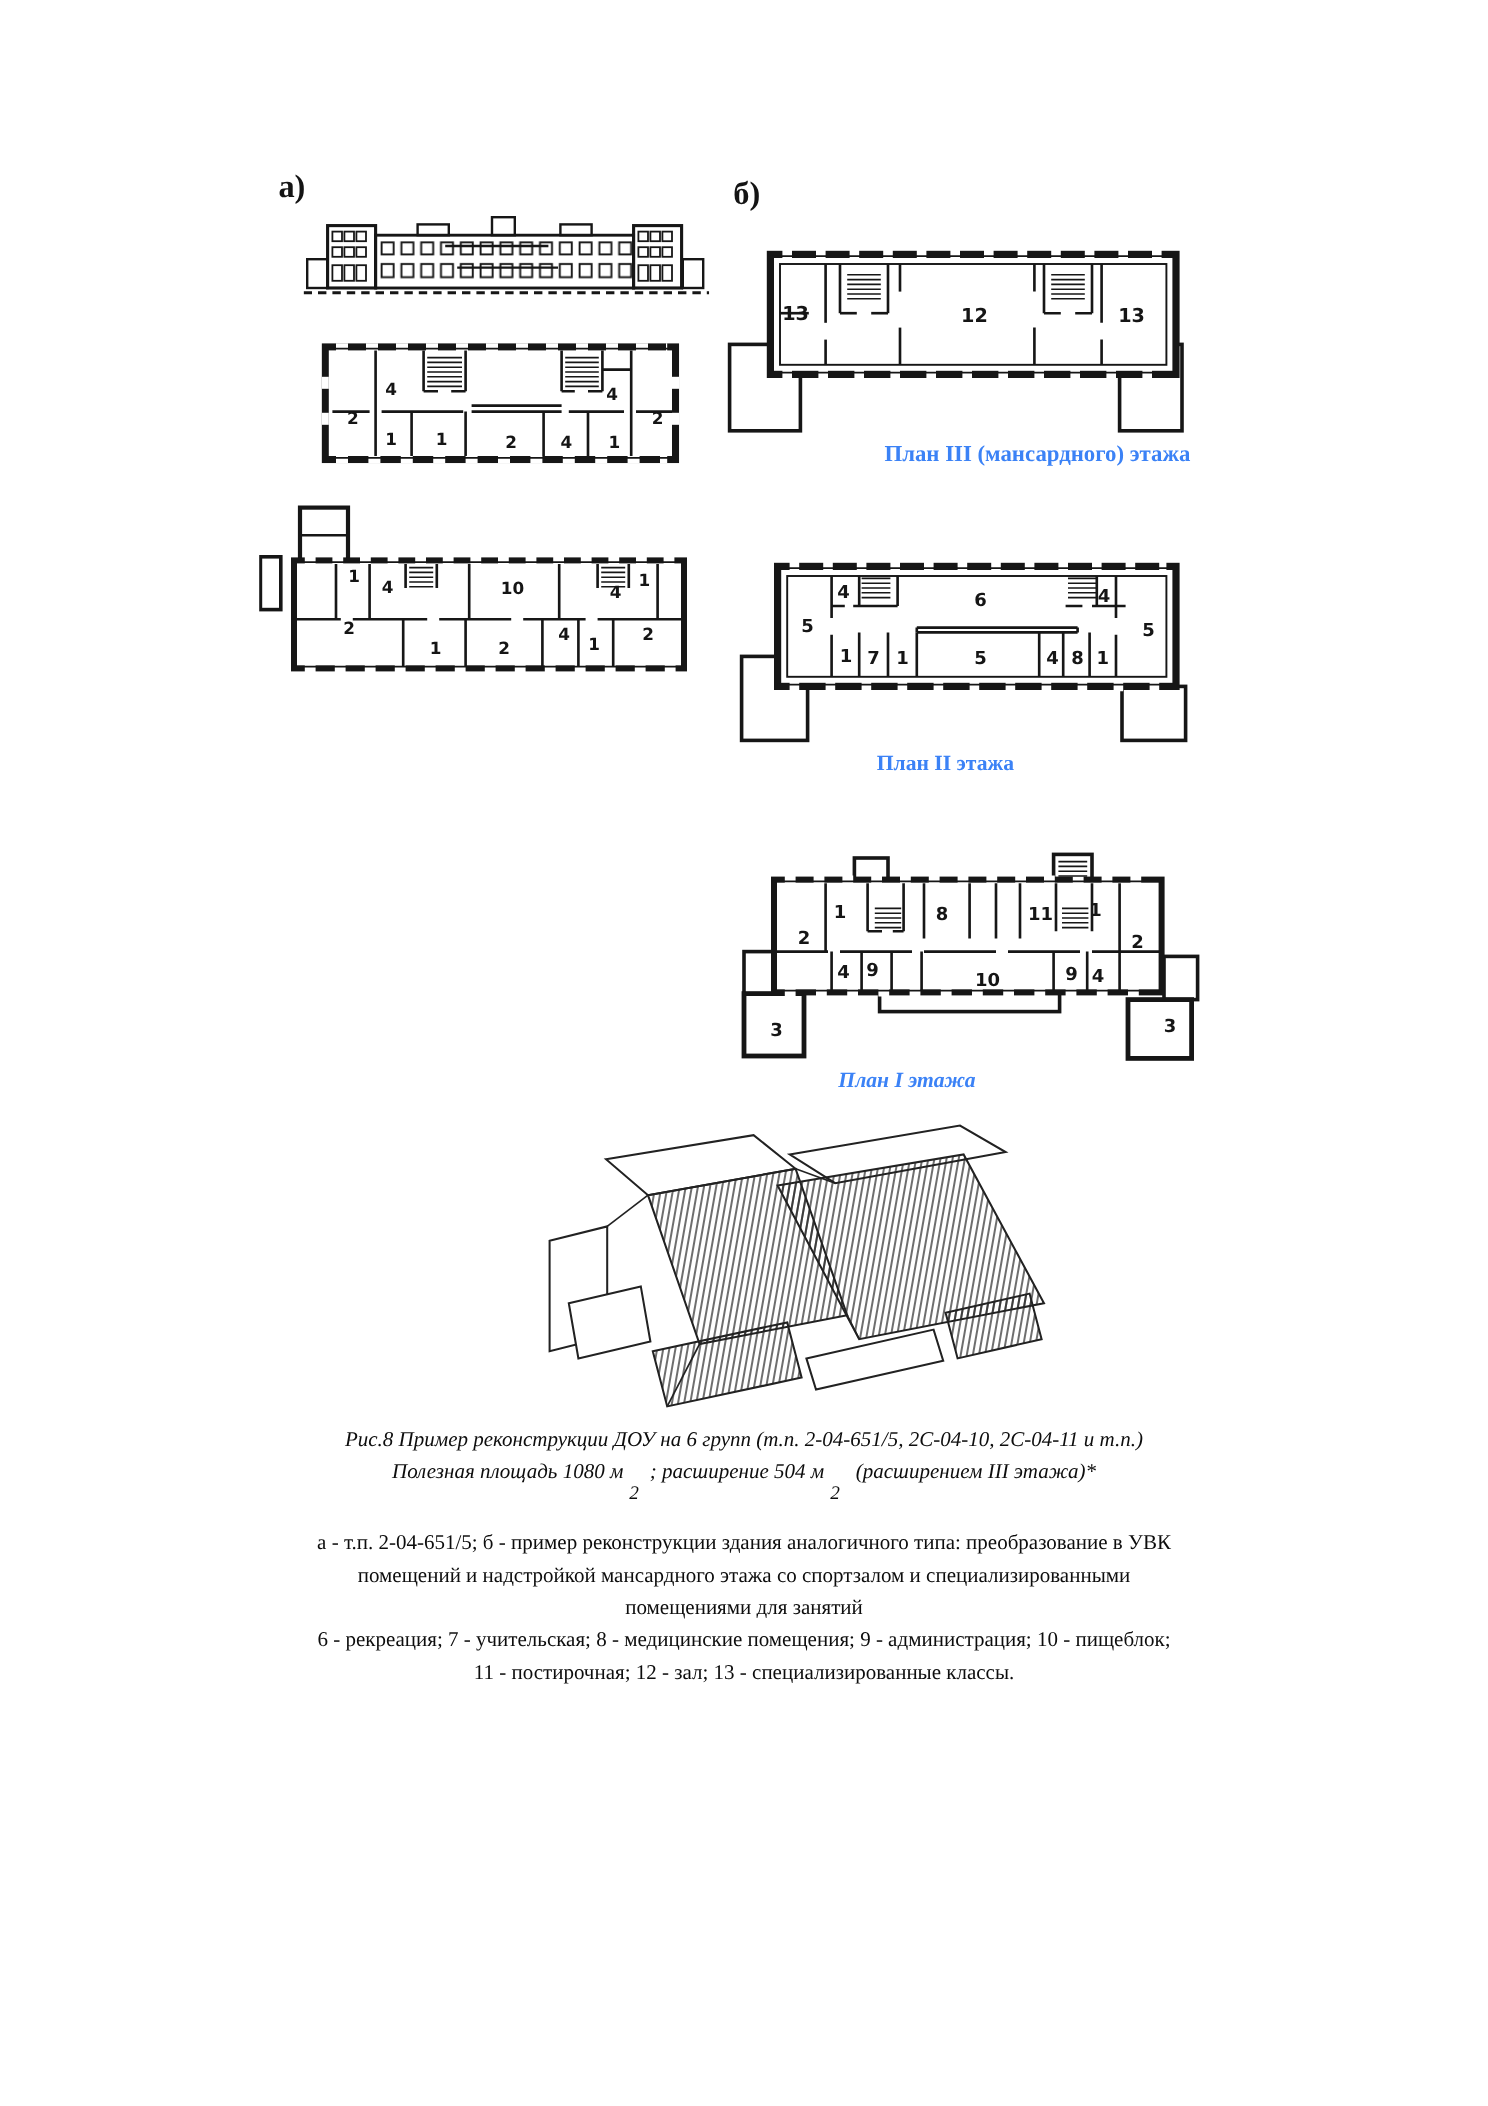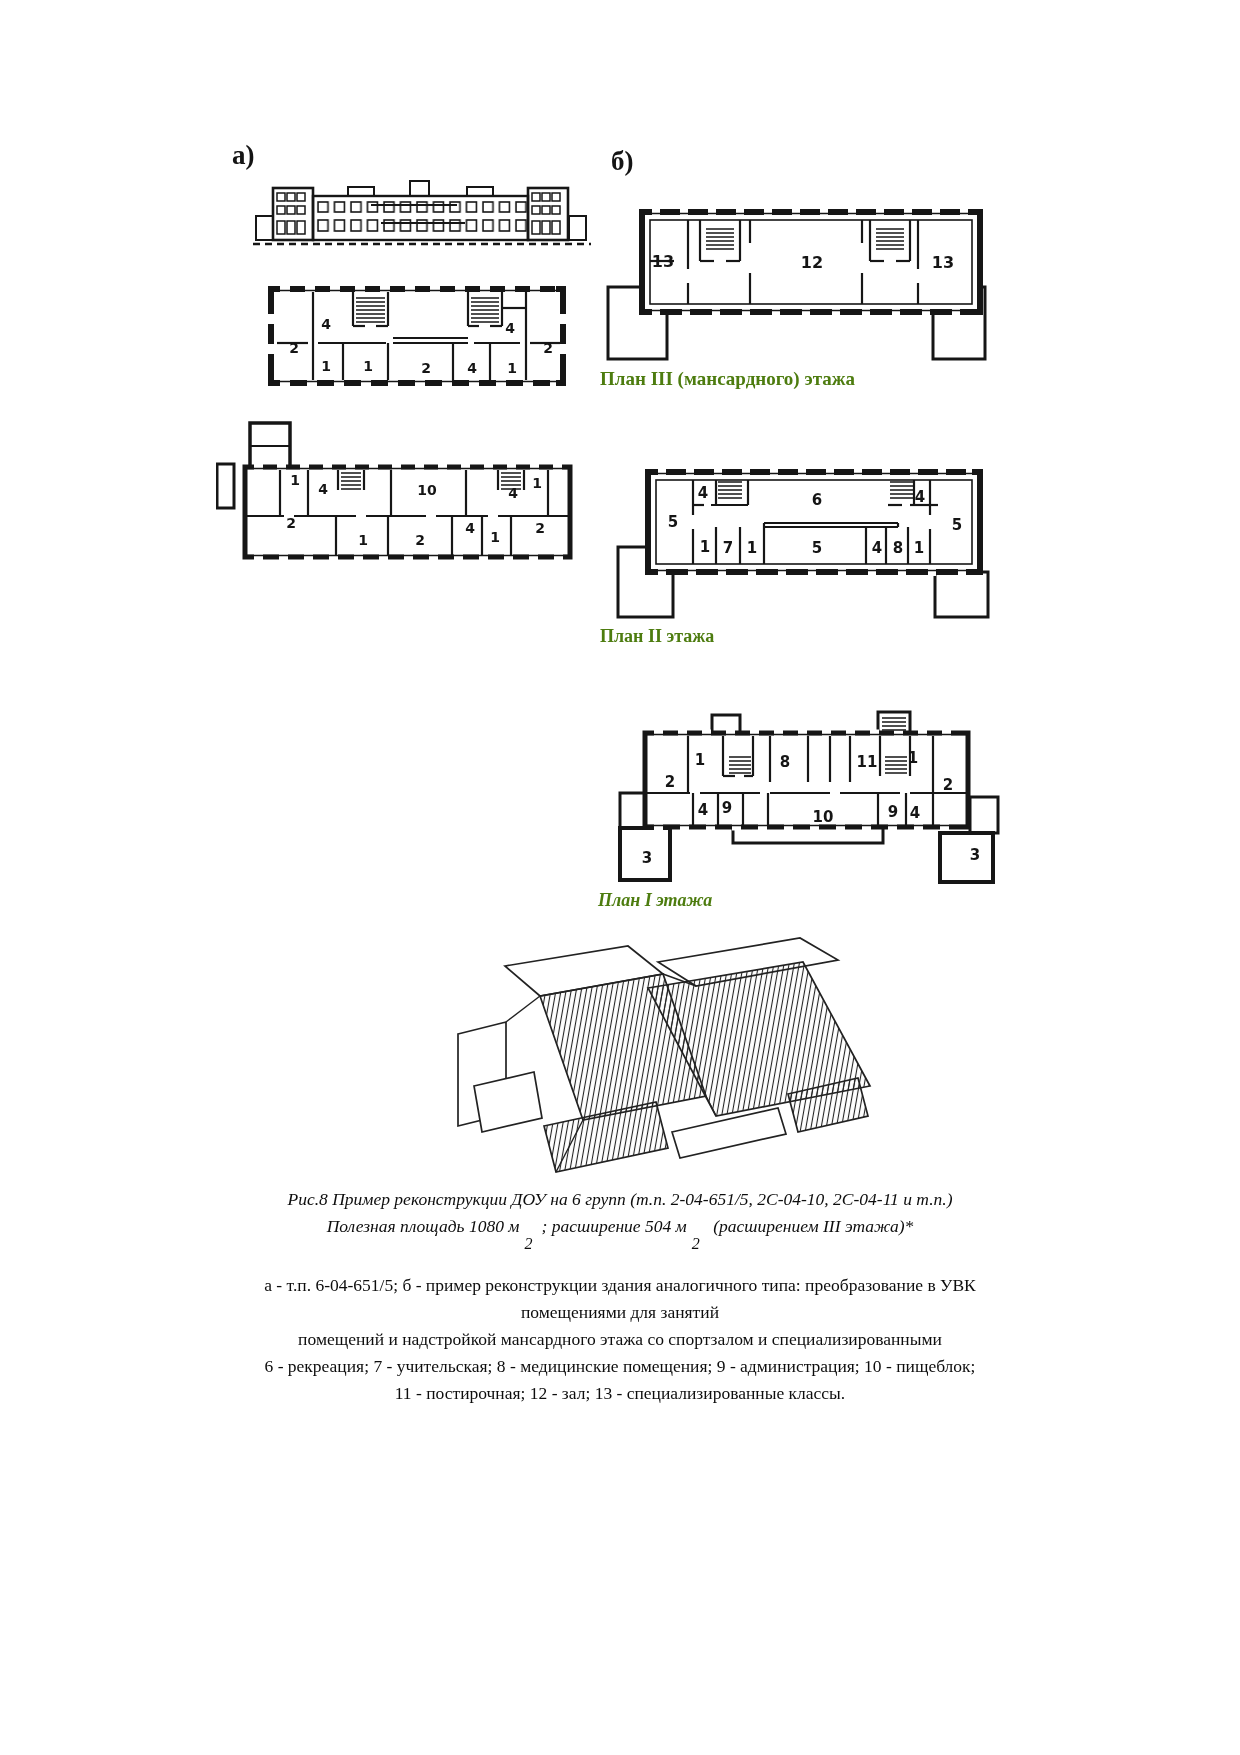--- a/index.html
+++ b/index.html
@@ -1,20 +1,20 @@
 <!DOCTYPE html>
 <html><head>
 <meta charset="utf-8">
 <style>
   html,body{margin:0;padding:0;background:#ffffff;}
   #page{position:relative;width:1240px;height:1755px;background:#ffffff;overflow:hidden;
         font-family:"Liberation Serif",serif;color:#0d0d0d;}
   .abs{position:absolute;}
   .fig-label{font-size:27px;font-weight:700;color:#141414;}
-  .plan-caption{font-weight:700;color:#4d7c0f;text-align:left;white-space:nowrap;}
+  .plan-caption{font-weight:700;color:#3b82f6;text-align:right;white-space:nowrap;}
   .cap-3{font-size:19px;}
   .cap-2{font-size:18px;}
   .cap-1{font-size:18px;}
   svg{display:block;}
   svg line, svg path, svg rect, svg polygon{vector-effect:none;}
   .wall-outer{fill:#ffffff;stroke:#161616;}
   .wall-thin{fill:none;stroke:#161616;stroke-width:1.6;}
   .part{stroke:#161616;stroke-width:2.2;fill:none;}
   .hatchp{stroke:#161616;stroke-width:1.3;fill:none;}
   .room-num{font-family:"DejaVu Sans",sans-serif;font-weight:700;fill:#151515;}
@@ -334,20 +334,20 @@
   </svg>
 
   <div class="abs textblock" style="top:1186px;font-style:italic;">
     <div class="textline">Рис.8 Пример реконструкции ДОУ на 6 групп (т.п. 2-04-651/5, 2С-04-10, 2С-04-11 и т.п.)</div>
     <div class="textline">
       <span>Полезная площадь 1080 м</span><span class="msup">2</span><span>; расширение 504 м</span><span class="msup">2</span> <span>(расширением III этажа)*</span>
     </div>
   </div>
 
   <div class="abs textblock" style="top:1272px;">
-    <div class="desc-line">а - т.п. 6-04-651/5; б - пример реконструкции здания аналогичного типа: преобразование в УВК</div>
+    <div class="desc-line">а - т.п. 2-04-651/5; б - пример реконструкции здания аналогичного типа: преобразование в УВК</div>
+    <div class="desc-line">помещений и надстройкой мансардного этажа со спортзалом и специализированными</div>
     <div class="desc-line">помещениями для занятий</div>
-    <div class="desc-line">помещений и надстройкой мансардного этажа со спортзалом и специализированными</div>
     <div class="desc-line">6 - рекреация; 7 - учительская; 8 - медицинские помещения; 9 - администрация; 10 - пищеблок;</div>
     <div class="desc-line">11 - постирочная; 12 - зал; 13 - специализированные классы.</div>
   </div>
 
 </div>
 
 </body></html>

